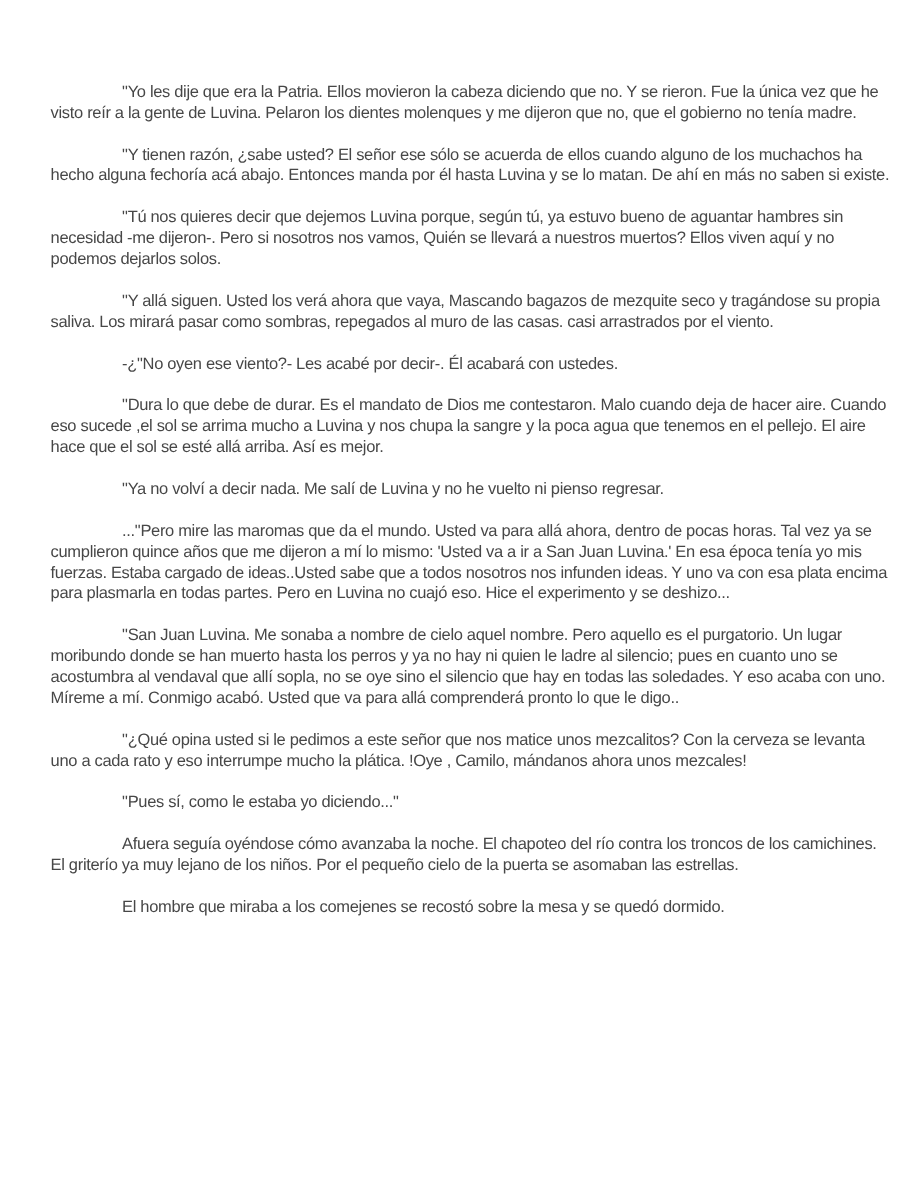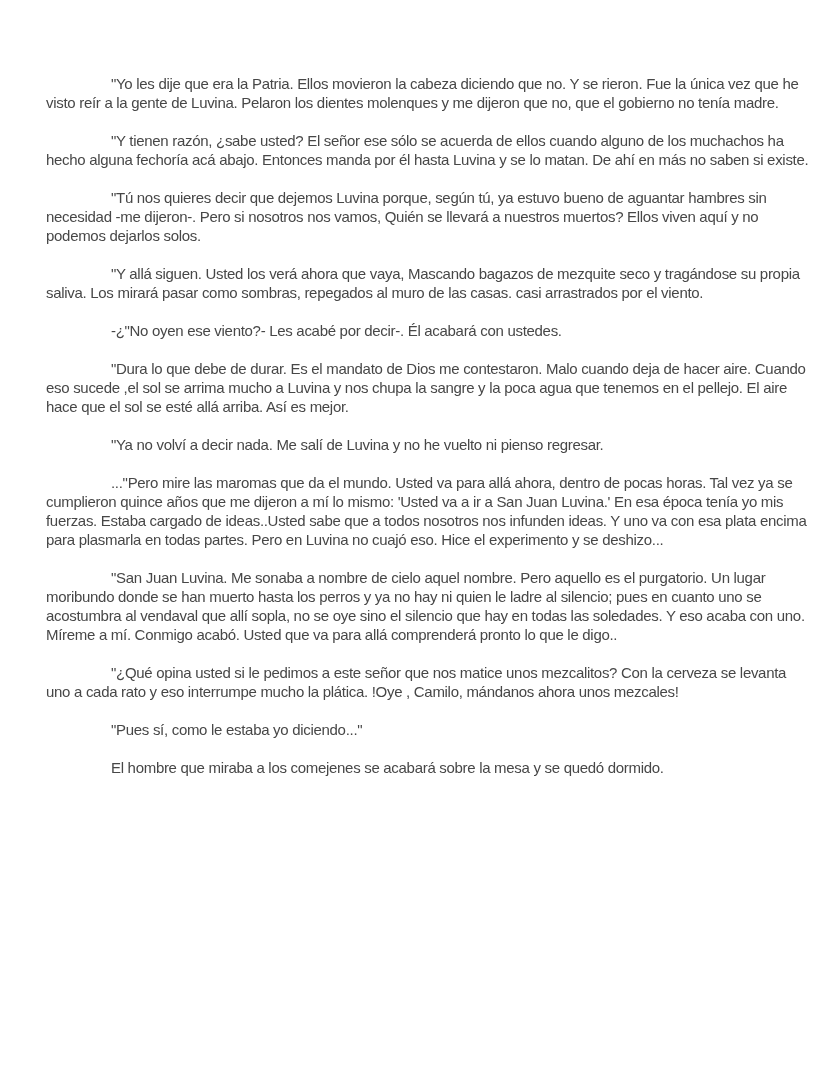--- a/index.html
+++ b/index.html
@@ -43,15 +43,16 @@
     <p class="para">"Y tienen razón, ¿sabe usted? El señor ese sólo se acuerda de ellos cuando alguno de los muchachos ha hecho alguna fechoría acá abajo. Entonces manda por él hasta Luvina y se lo matan. De ahí en más no saben si existe.</p>
     <p class="para">"Tú nos quieres decir que dejemos Luvina porque, según tú, ya estuvo bueno de aguantar hambres sin necesidad -me dijeron-. Pero si nosotros nos vamos, Quién se llevará a nuestros muertos? Ellos viven aquí y no podemos dejarlos solos.</p>
     <p class="para">"Y allá siguen. Usted los verá ahora que vaya, Mascando bagazos de mezquite seco y tragándose su propia saliva. Los mirará pasar como sombras, repegados al muro de las casas. casi arrastrados por el viento.</p>
     <p class="para">-¿"No oyen ese viento?- Les acabé por decir-. Él acabará con ustedes.</p>
     <p class="para">"Dura lo que debe de durar. Es el mandato de Dios me contestaron. Malo cuando deja de hacer aire. Cuando eso sucede ,el sol se arrima mucho a Luvina y nos chupa la sangre y la poca agua que tenemos en el pellejo. El aire hace que el sol se esté allá arriba. Así es mejor.</p>
     <p class="para">"Ya no volví a decir nada. Me salí de Luvina y no he vuelto ni pienso regresar.</p>
     <p class="para">..."Pero mire las maromas que da el mundo. Usted va para allá ahora, dentro de pocas horas. Tal vez ya se cumplieron quince años que me dijeron a mí lo mismo: 'Usted va a ir a San Juan Luvina.' En esa época tenía yo mis fuerzas. Estaba cargado de ideas..Usted sabe que a todos nosotros nos infunden ideas. Y uno va con esa plata encima para plasmarla en todas partes. Pero en Luvina no cuajó eso. Hice el experimento y se deshizo...</p>
     <p class="para">"San Juan Luvina. Me sonaba a nombre de cielo aquel nombre. Pero aquello es el purgatorio. Un lugar moribundo donde se han muerto hasta los perros y ya no hay ni quien le ladre al silencio; pues en cuanto uno se acostumbra al vendaval que allí sopla, no se oye sino el silencio que hay en todas las soledades. Y eso acaba con uno. Míreme a mí. Conmigo acabó. Usted que va para allá comprenderá pronto lo que le digo..</p>
     <p class="para">"¿Qué opina usted si le pedimos a este señor que nos matice unos mezcalitos? Con la cerveza se levanta uno a cada rato y eso interrumpe mucho la plática. !Oye , Camilo, mándanos ahora unos mezcales!</p>
     <p class="para">"Pues sí, como le estaba yo diciendo..."</p>
-    <p class="para">El hombre que miraba a los comejenes se acabará sobre la mesa y se quedó dormido.</p>
+    <p class="para">Afuera seguía oyéndose cómo avanzaba la noche. El chapoteo del río contra los troncos de los camichines. El griterío ya muy lejano de los niños. Por el pequeño cielo de la puerta se asomaban las estrellas.</p>
+    <p class="para">El hombre que miraba a los comejenes se recostó sobre la mesa y se quedó dormido.</p>
   </div>
 </div>
 
 </body></html>

